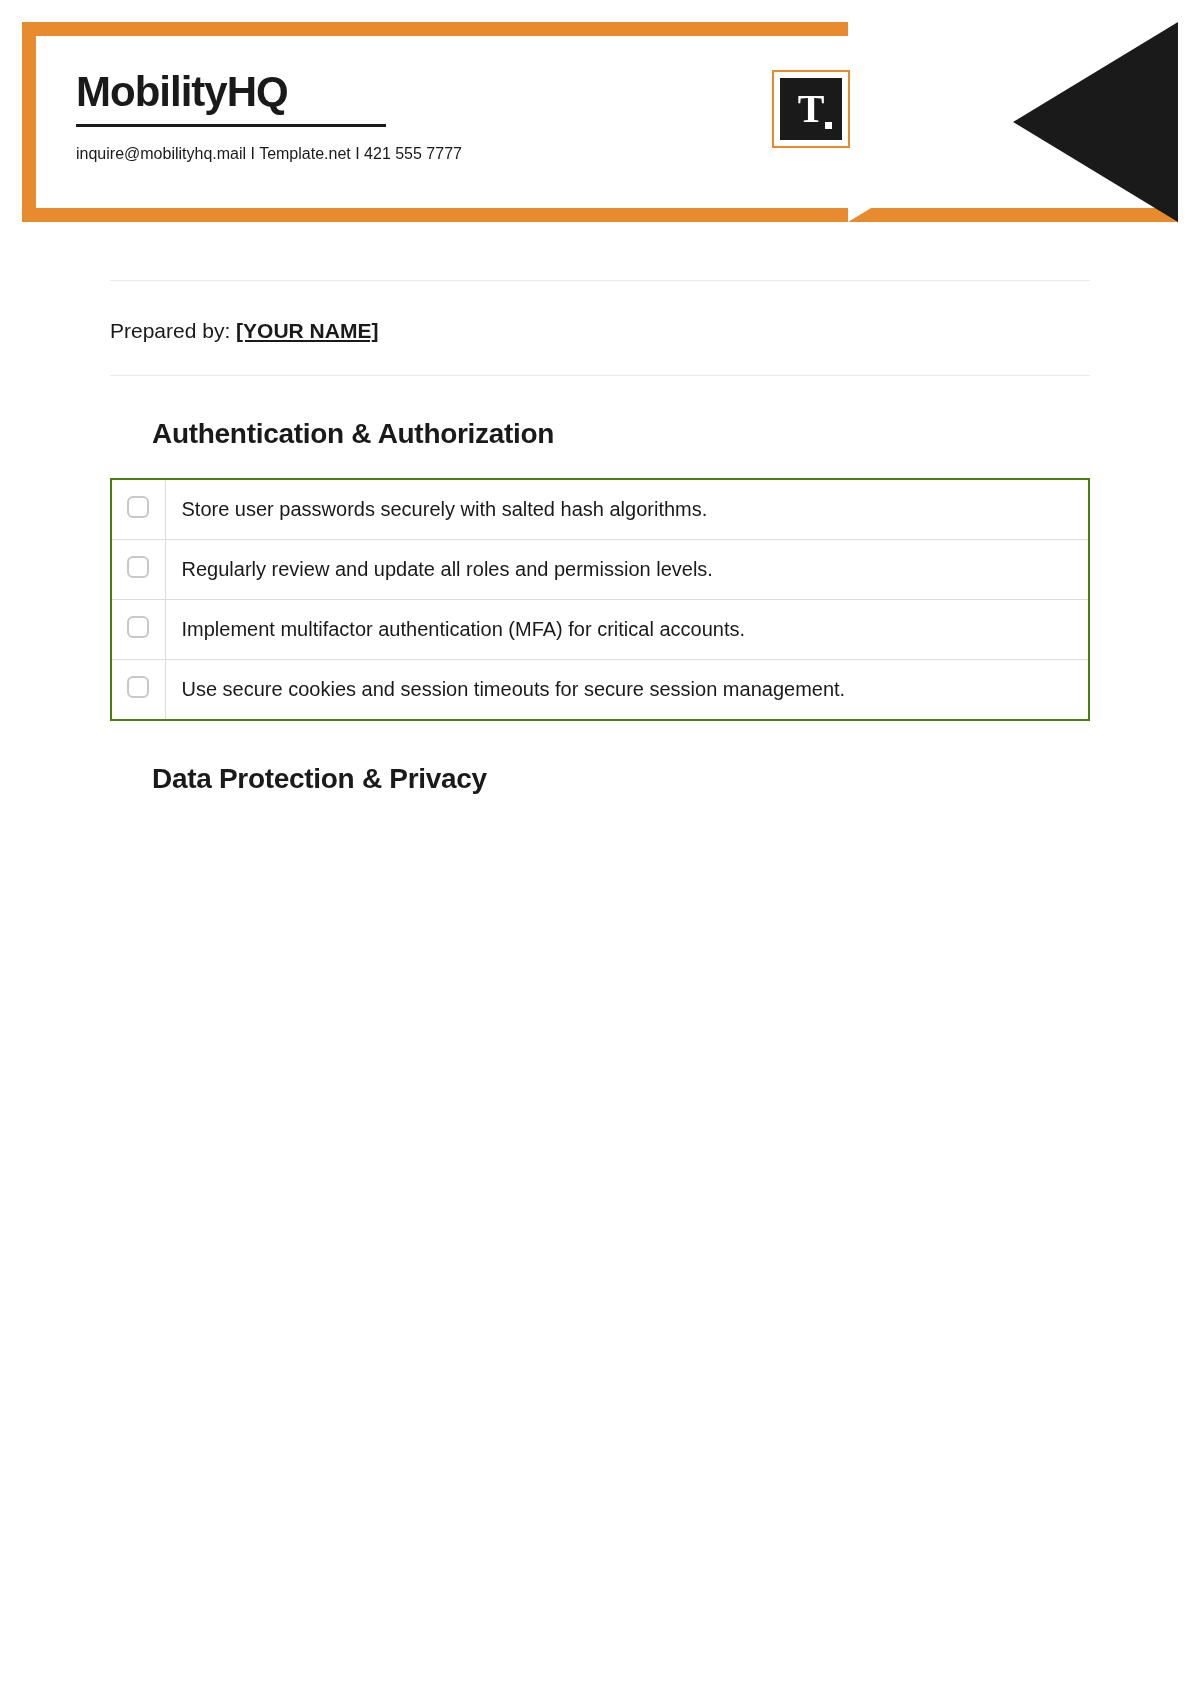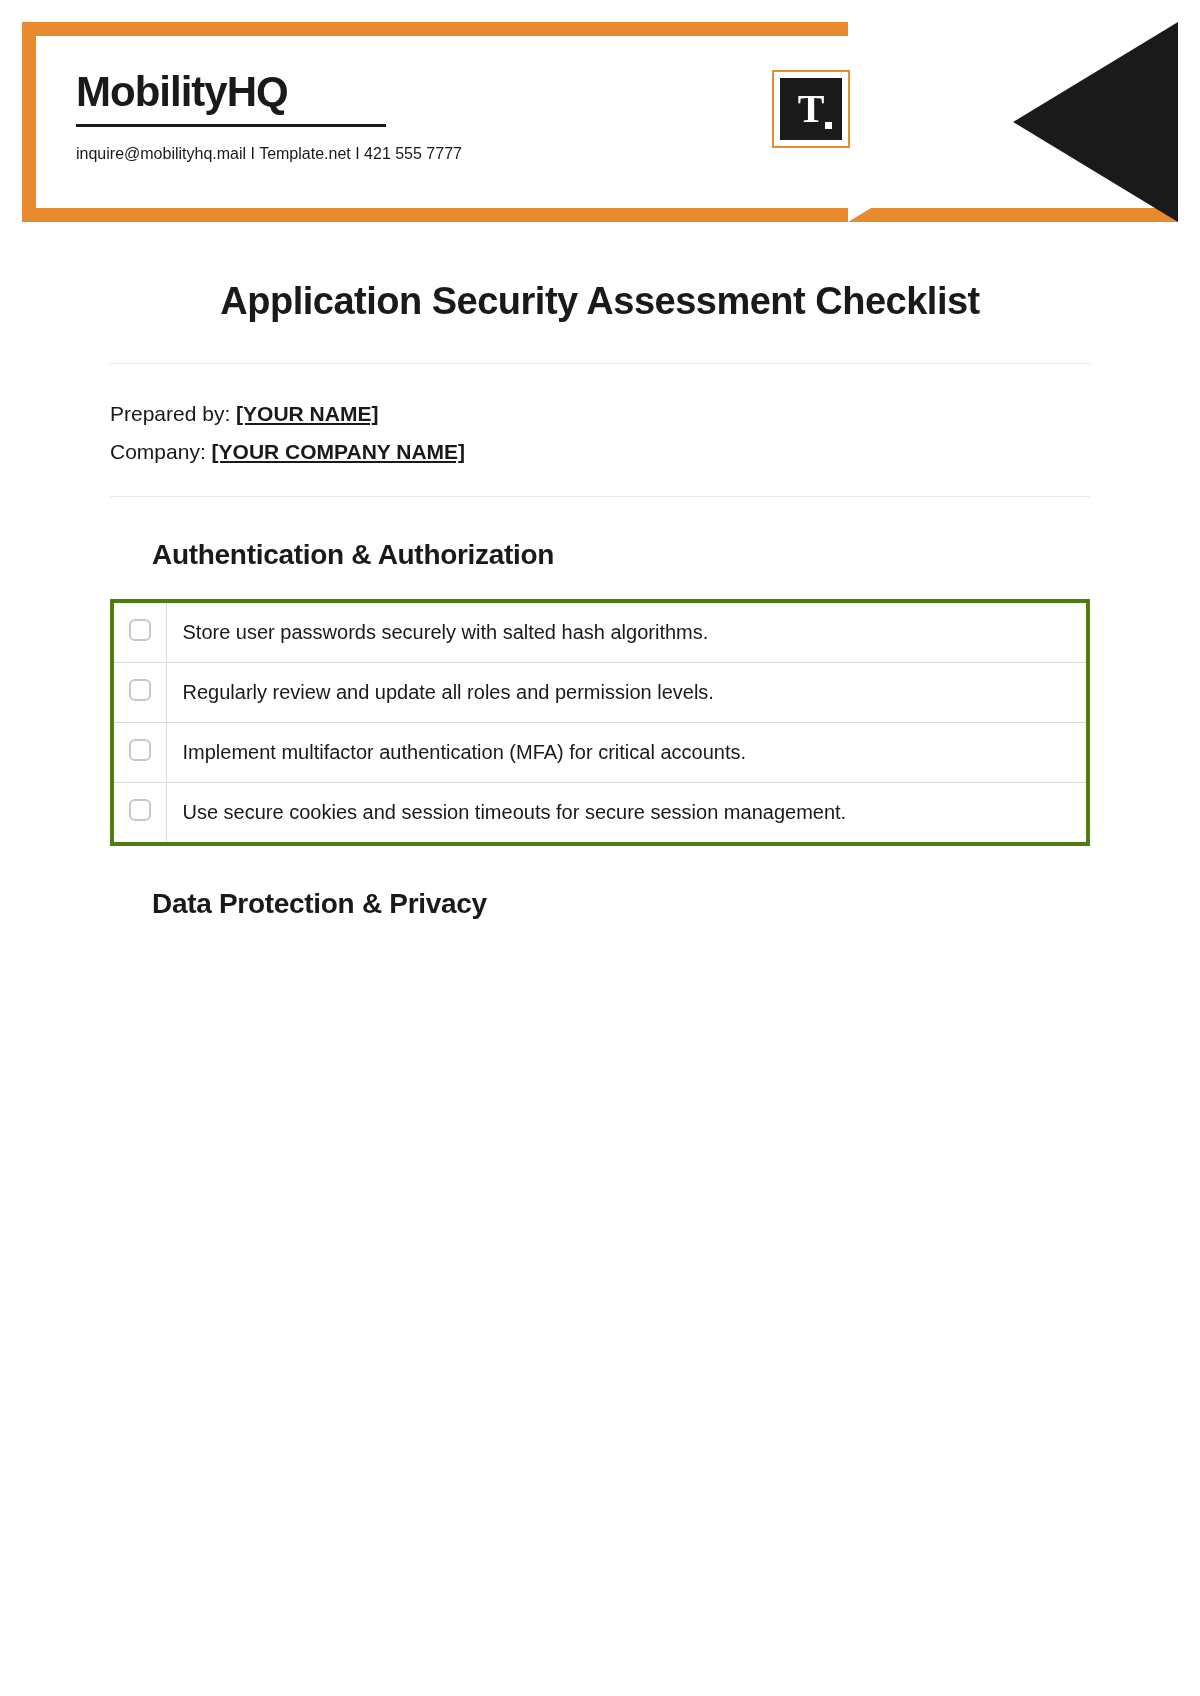--- a/index.html
+++ b/index.html
@@ -162,21 +162,21 @@
       font-weight: 700;
       color: #1a1a1a;
       margin-top: 42px;
       margin-bottom: 28px;
       letter-spacing: -0.3px;
       margin-left: 42px;
     }
     .checklist-table {
       width: 100%;
       border-collapse: collapse;
-      border: 4px solid #4d7c0f;
+      border: 2px solid #4d7c0f;
       padding-left: 28px;
     }
     .checklist-table td {
       border: 1px solid #dcdcdc;
       padding: 18px 16px;
       font-size: 20px;
       color: #1a1a1a;
       vertical-align: middle;
     }
     .check-cell {
@@ -211,30 +211,26 @@
 <div class="corner-triangle-white"></div>
 
 <div class="logo-box">
   <div class="logo-inner">
     <span class="logo-t">T</span>
     <span class="logo-dot"></span>
   </div>
 </div>
 
 <div class="content">
-  <h1 class="doc-title">Application Security Assessment Checklist</h1>
   <hr class="hr-light">
 
   <div class="meta-block">
     <div class="meta-row">
       <span class="meta-label">Prepared by: </span><span class="meta-value">[YOUR NAME]</span>
     </div>
-    <div class="meta-row">
-      <span class="meta-label">Company: </span><span class="meta-value">[YOUR COMPANY NAME]</span>
-    </div>
   </div>
 
   <hr class="hr-light">
 
   <h2 class="section-title">Authentication &amp; Authorization</h2>
 
   <table class="checklist-table">
     <tbody>
       <tr>
         <td class="check-cell"><span class="checkbox-shape"></span></td>

